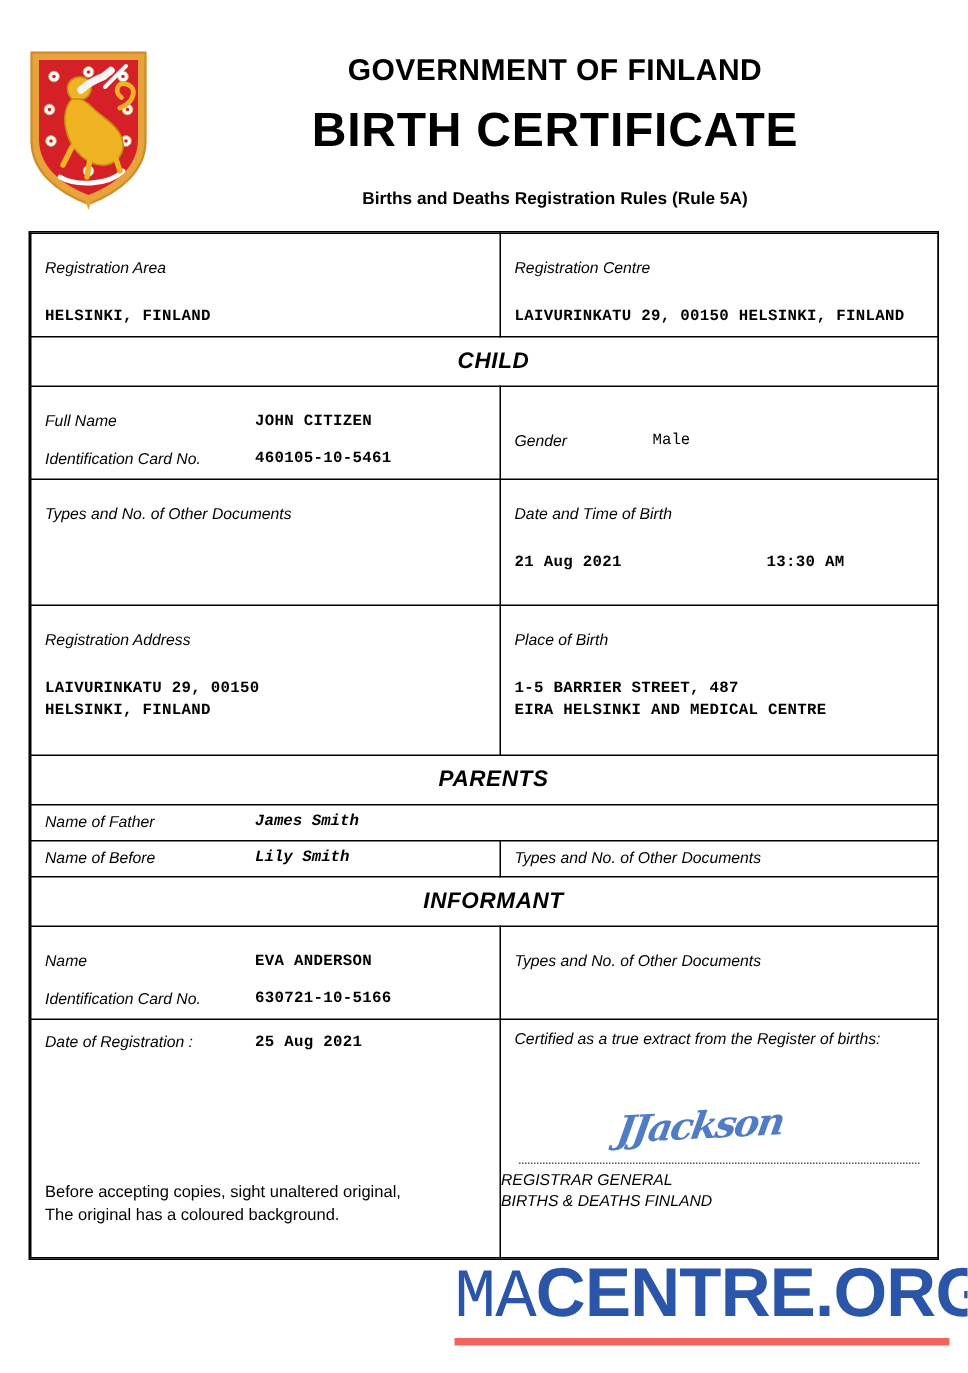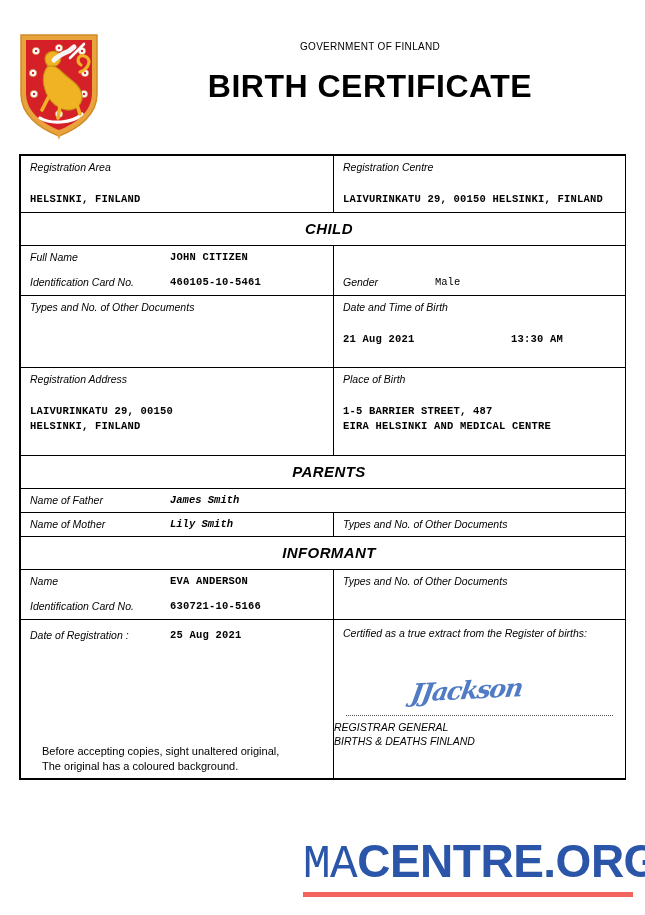--- a/index.html
+++ b/index.html
@@ -28,22 +28,22 @@
     left: 18px; top: 32px;
     width: 82px; height: 108px;
   }
   .header-text {
     position: absolute;
     left: 110px; top: 38px;
     width: 520px;
     text-align: center;
   }
   .gov-line {
-    font-size: 10px;
-    font-weight: normal;
+    font-size: 20px;
+    font-weight: bold;
     letter-spacing: 0.3px;
     line-height: 18px;
   }
   .doc-title {
     font-size: 32px;
     font-weight: bold;
     letter-spacing: 0.5px;
     line-height: 40px;
     margin-top: 10px;
   }
@@ -68,21 +68,21 @@
     width: 100%;
     border-collapse: collapse;
     table-layout: fixed;
   }
   .cert-table td {
     border: 1px solid #000;
     padding: 0;
     vertical-align: top;
     box-sizing: border-box;
   }
-  .cell-pad { padding: 4px 9px 5px 9px; }
+  .cell-pad { padding: 16px 9px 5px 9px; }
 
   .lbl {
     font-style: italic;
     font-size: 10.5px;
     line-height: 14px;
     white-space: nowrap;
   }
   .val {
     font-family: "Liberation Mono", "DejaVu Sans Mono", monospace;
     font-weight: bold;
@@ -242,20 +242,21 @@
 
       <path d="M62 40 C72 36 74 26 66 24 C60 22 58 30 63 33" stroke="#f0b323" stroke-width="3.2" fill="none" stroke-linecap="round"></path>
 
       <path d="M30 66 L24 78 M42 74 L40 86 M58 70 L62 82" stroke="#f0b323" stroke-width="3.6" stroke-linecap="round"></path>
     </svg>
   </div>
 
   <div class="header-text">
     <div class="gov-line">GOVERNMENT OF FINLAND</div>
     <div class="doc-title">BIRTH CERTIFICATE</div>
+    <div class="rule-line">Births and Deaths Registration Rules (Rule 5A)</div>
   </div>
 </div>
 
 <div class="cert-table">
 <table>
   <colgroup>
     <col style="width:313px">
     <col style="width:292px">
   </colgroup>
 
@@ -358,21 +359,21 @@
           <span class="val-italic">James Smith</span>
         </div>
       </div>
     </td>
   </tr>
 
   <tr>
     <td>
       <div class="cell-pad" style="padding-top:4px;padding-bottom:4px;">
         <div class="lv-row">
-          <span class="lbl">Name of Mother</span>
+          <span class="lbl">Name of Before</span>
           <span class="val-italic">Lily Smith</span>
         </div>
       </div>
     </td>
     <td>
       <div class="cell-pad" style="padding-top:4px;padding-bottom:4px;">
         <div class="lbl">Types and No. of Other Documents</div>
       </div>
     </td>
   </tr>
@@ -406,21 +407,21 @@
 
   <tr>
     <td>
       <div style="position:relative;height:158px;">
         <div style="position:absolute;left:9px;top:8px;right:9px;">
           <div class="lv-row">
             <span class="lbl">Date of Registration :</span>
             <span class="val">25 Aug 2021</span>
           </div>
         </div>
-        <div style="position:absolute;left:9px;bottom:4px;right:9px;margin-left:12px;">
+        <div style="position:absolute;left:9px;bottom:20px;right:9px;">
           <div class="footnote">Before accepting copies, sight unaltered original,</div>
           <div class="footnote">The original has a coloured background.</div>
         </div>
       </div>
     </td>
     <td>
       <div class="sig-cell-inner" style="height:158px;">
         <div class="lbl">Certified as a true extract from the Register of births:</div>
         <div class="signature">JJackson</div>
         <div class="dotted-rule"></div>

